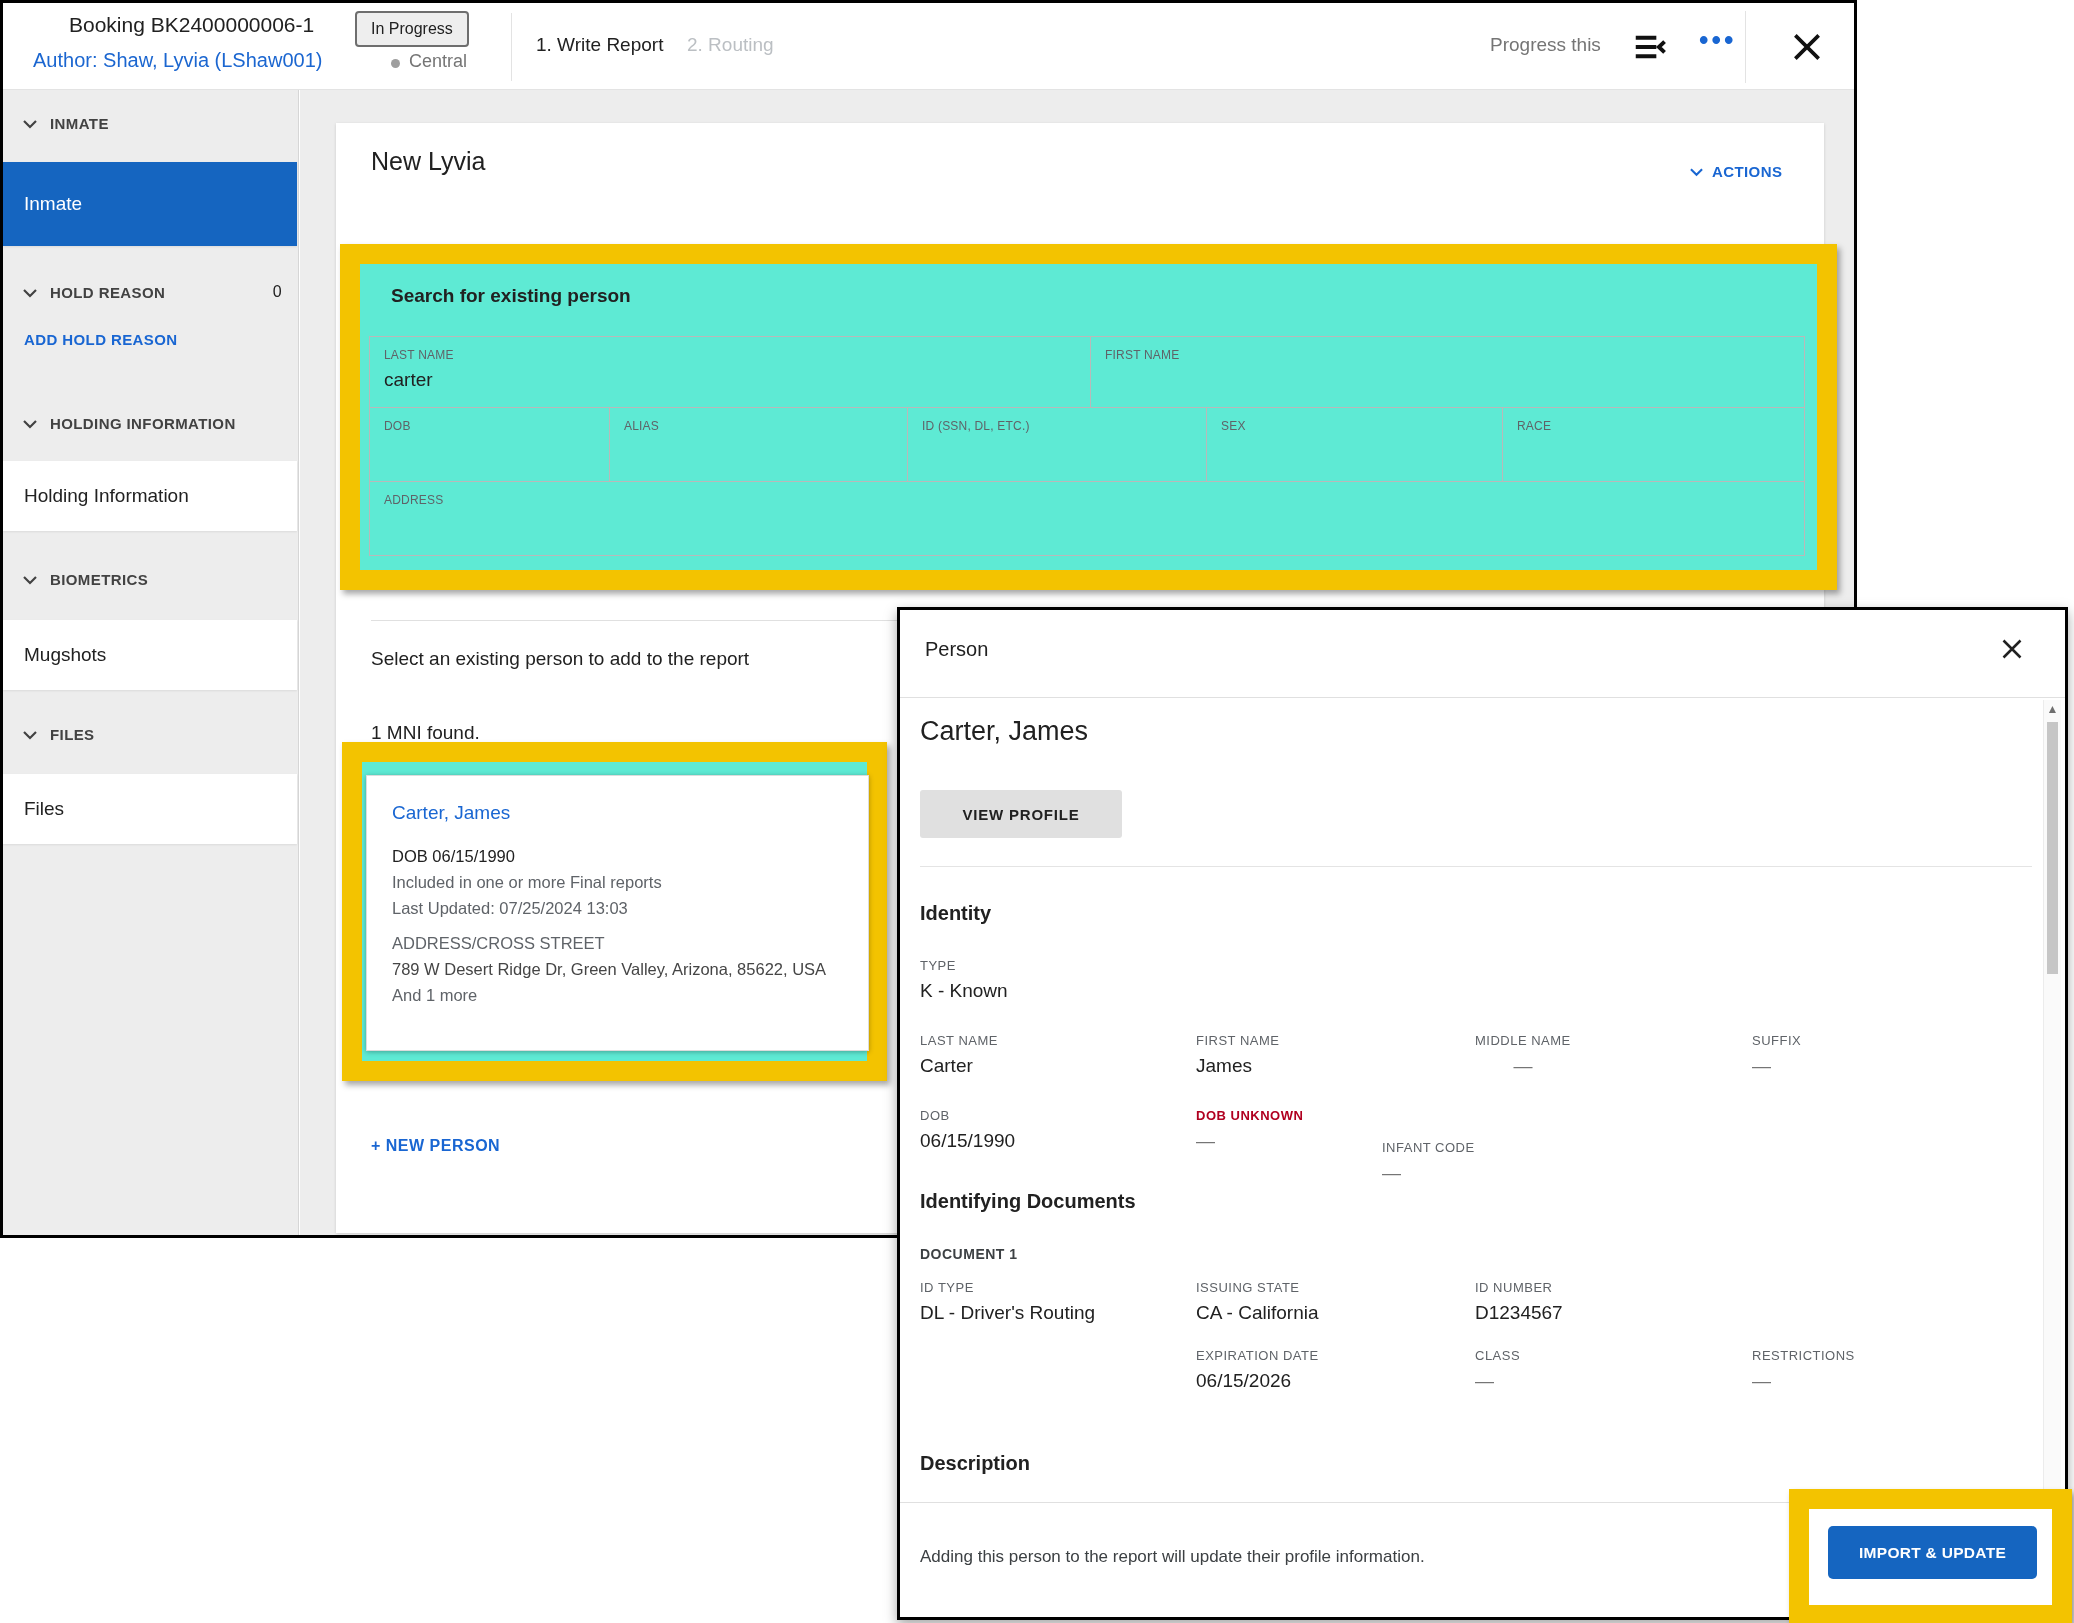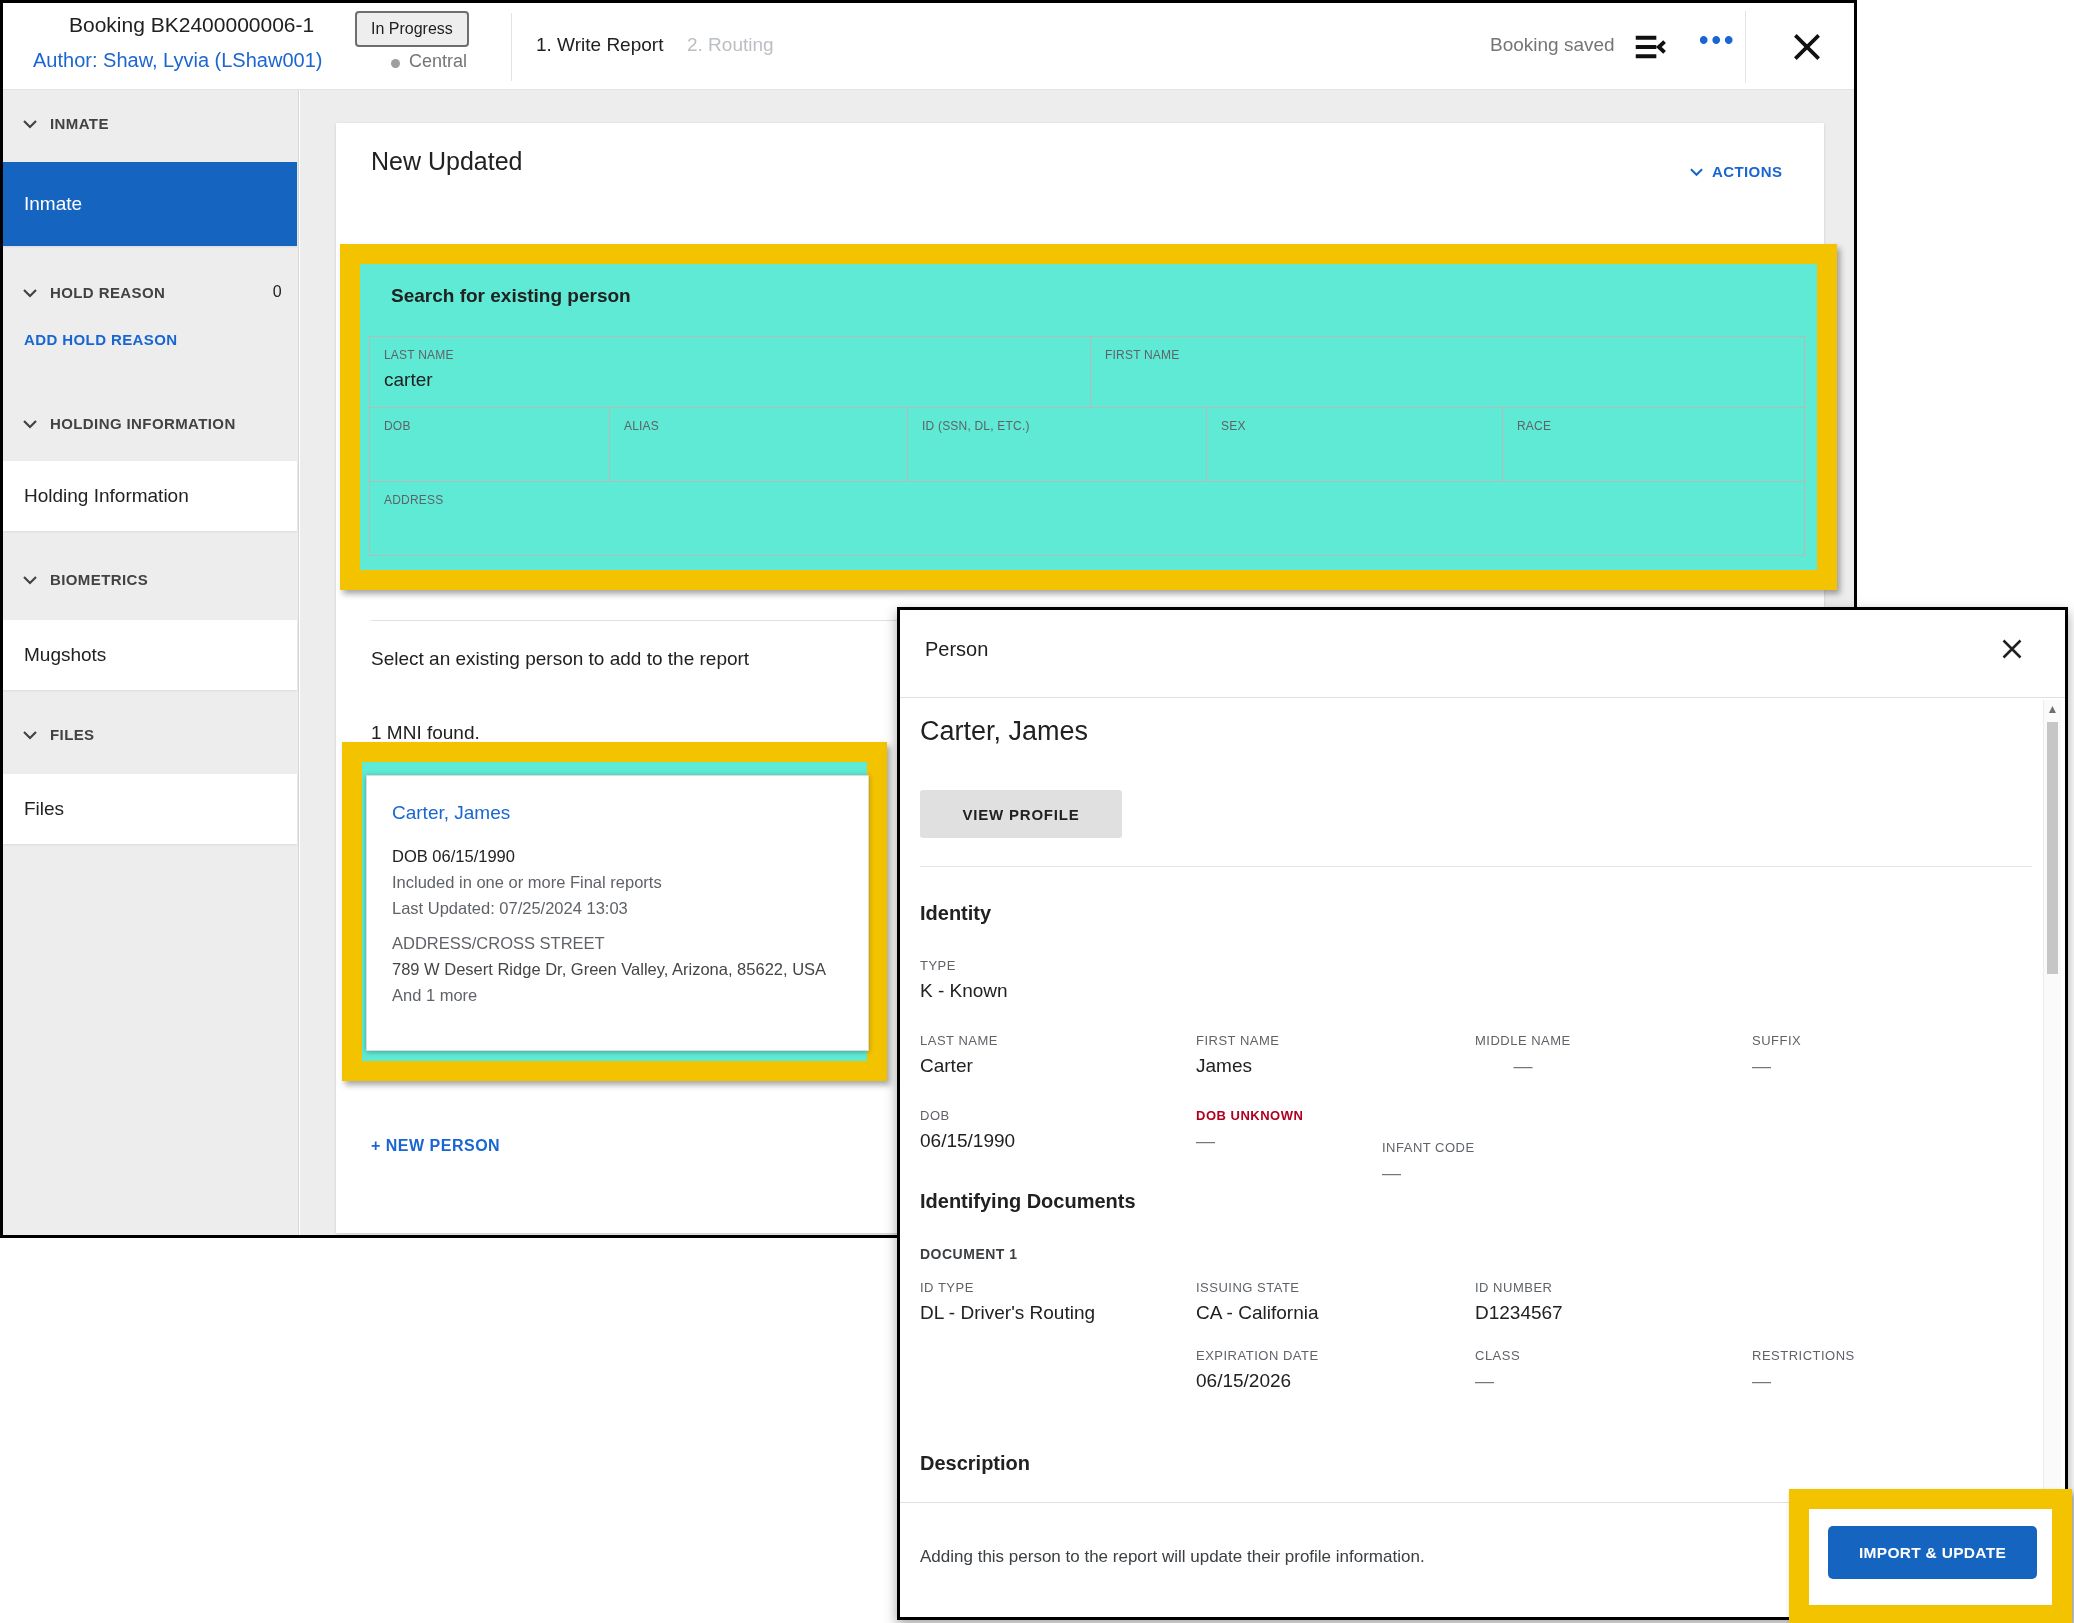--- a/index.html
+++ b/index.html
@@ -134,21 +134,21 @@
 
   <div id="topbar">
     <div id="booking-title" class="abs">Booking BK2400000006-1</div>
     <div id="status-badge" class="abs">In Progress</div>
     <div id="author-link" class="abs">Author: Shaw, Lyvia (LShaw001)</div>
     <div id="org-dot" class="abs"></div>
     <div id="org-label" class="abs">Central</div>
     <div id="topbar-div1" class="abs v-divider"></div>
     <div id="step-1" class="abs">1. Write Report</div>
     <div id="step-2" class="abs">2. Routing</div>
-    <div id="progress-saved" class="abs">Booking saved</div>
+    <div id="progress-saved" class="abs">Progress this</div>
     <div id="menu-open-btn" class="abs">
       <svg width="38" height="38" viewBox="0 0 24 24">
           <path d="M3 6.2h13M3 12h13M3 17.8h13" stroke="#111" stroke-width="2.5" fill="none"></path>
           <path d="M21.2 8.6L17.6 12l3.6 3.4" stroke="#111" stroke-width="2.5" fill="none"></path>
         </svg>
     </div>
     <div id="overflow-btn" class="abs">•••</div>
     <div id="topbar-div2" class="abs v-divider"></div>
     <div id="window-close-btn" class="abs">
       <svg width="40" height="40" viewBox="0 0 24 24">
@@ -199,21 +199,21 @@
           </svg></span>
       <span>FILES</span>
     </div>
     <div class="side-item" style="top:684px;">
       <span>Files</span>
     </div>
   </div>
 
   <div id="content">
     <div id="card">
-      <div id="card-title" class="abs">New Updated</div>
+      <div id="card-title" class="abs">New Lyvia</div>
       <div id="actions-btn" class="abs">
         <span class="chev"><svg width="13" height="9" viewBox="0 0 14 9">
               <path d="M1 1l6 6 6-6" stroke="#1966d2" stroke-width="2.2" fill="none"></path>
             </svg></span>
         <span>ACTIONS</span>
       </div>
 
       <div id="hl-search" class="abs hl">
         <div id="search-title" class="abs">Search for existing person</div>
         <div id="search-grid">

